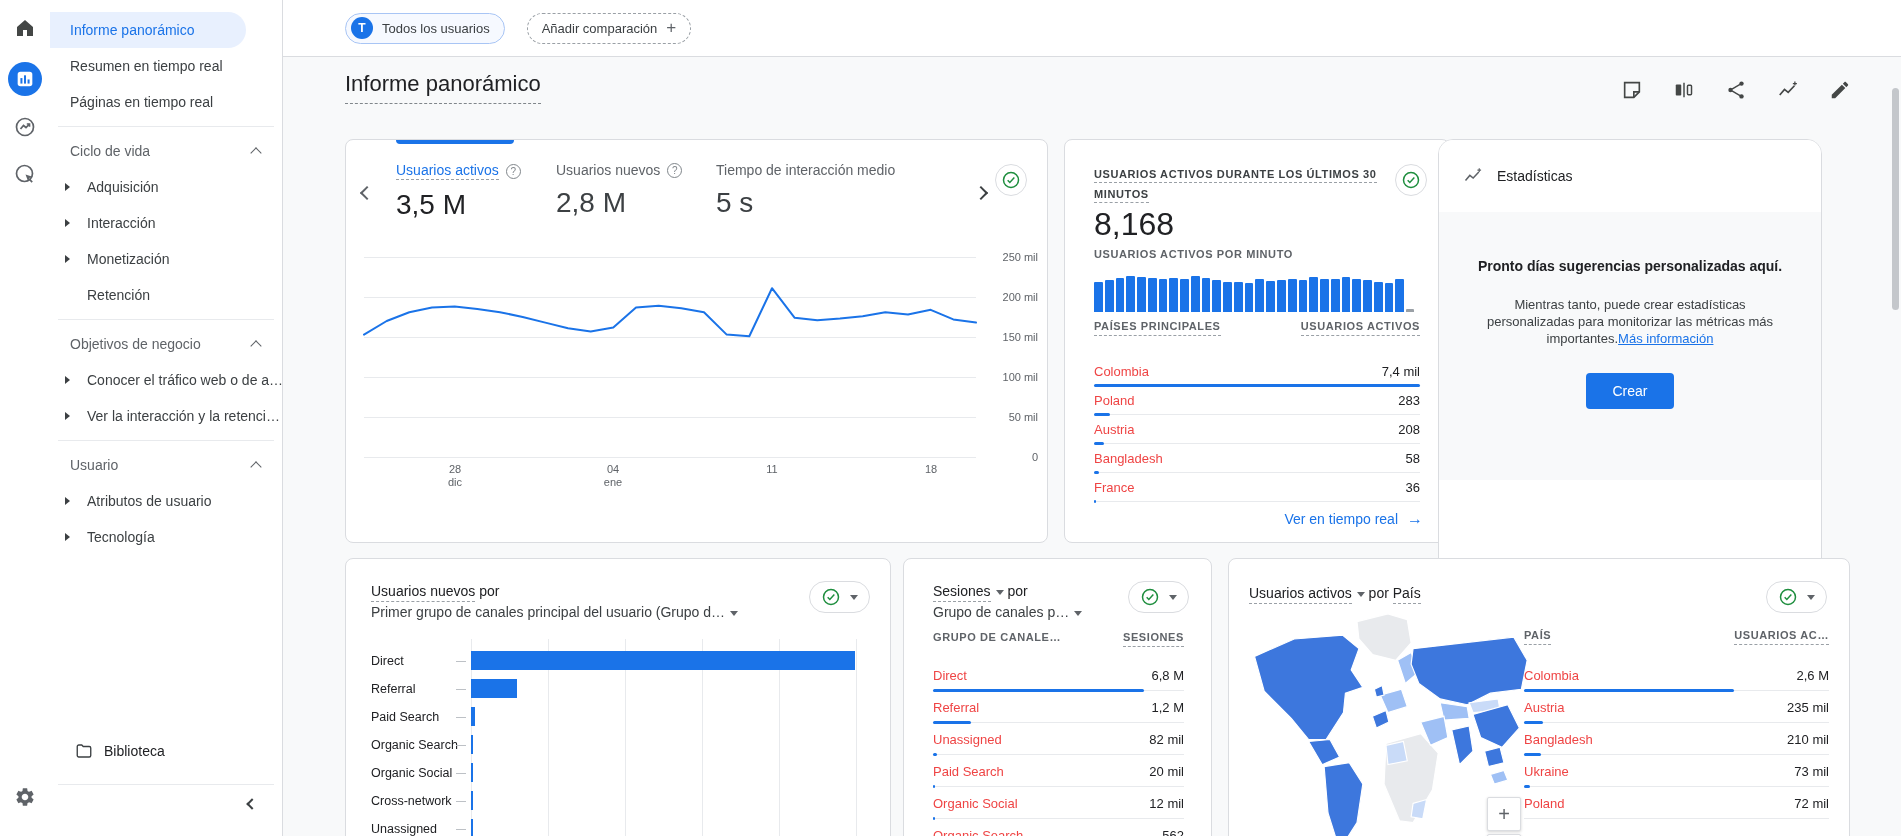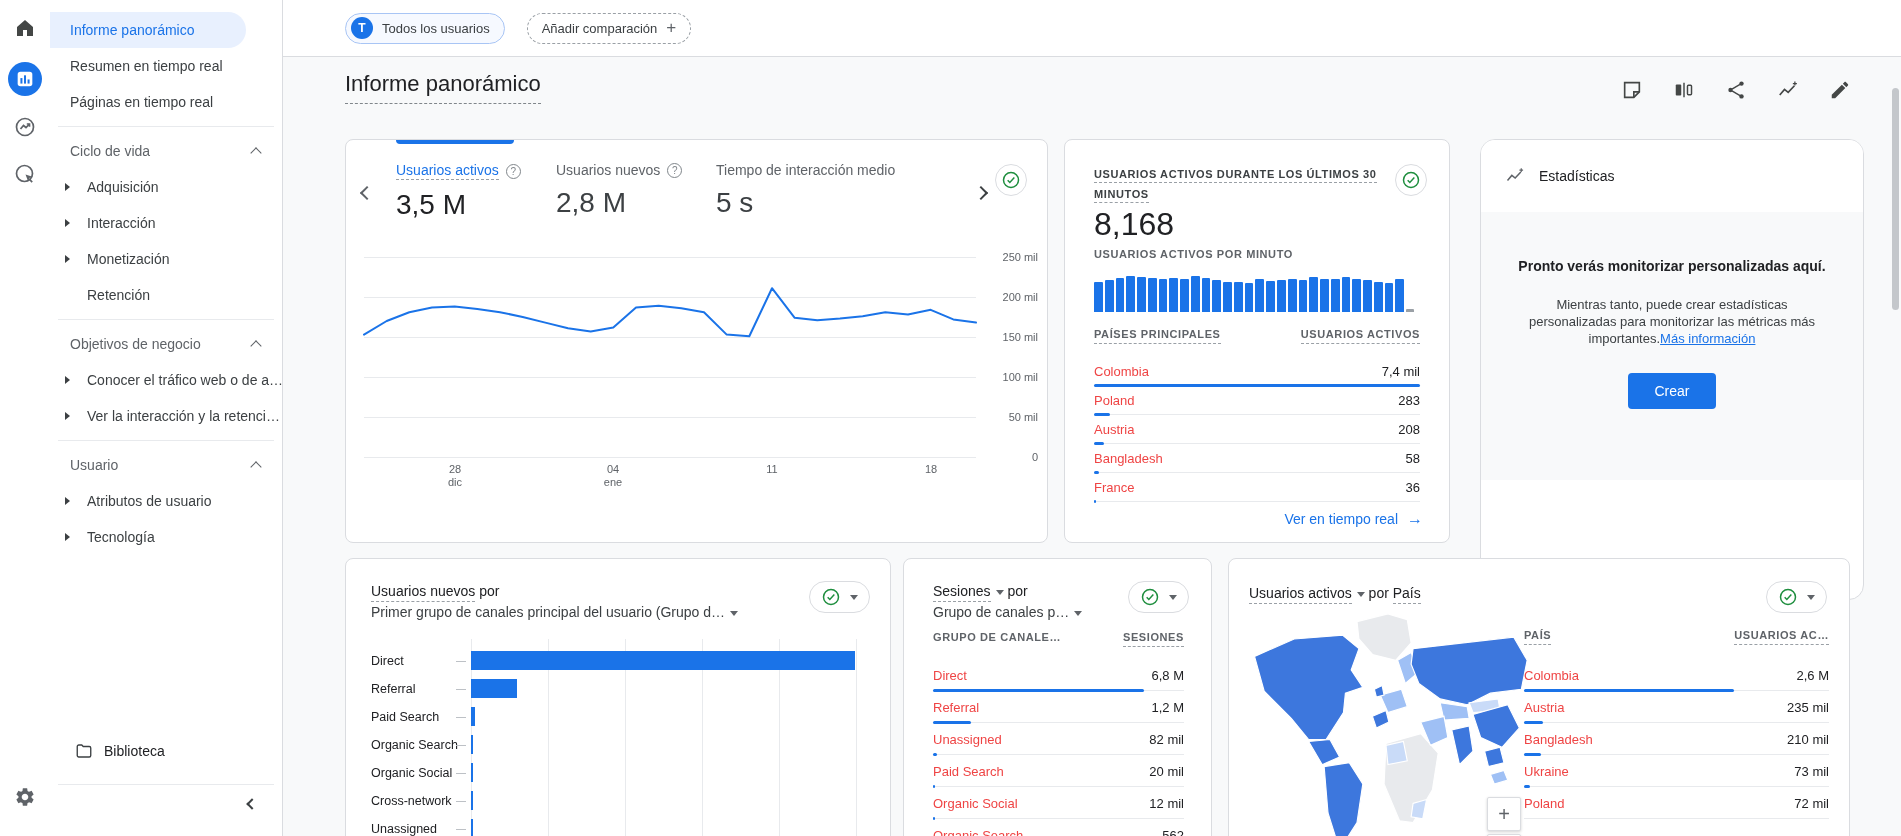--- a/index.html
+++ b/index.html
@@ -60,21 +60,21 @@
   
   .content { position:absolute; left:283px; top:57px; width:1618px; height:779px; background:#f8f9fa; overflow:hidden; }
   .title-row { position:absolute; left:62px; top:14px; right:50px; height:46px; }
   .page-title { display:inline-block; font-size:22px; color:#202124; border-bottom:1px dashed #80868b; padding-bottom:6px; }
   .toolbar { position:absolute; right:0; top:8px; display:flex; gap:30px; }
   .toolbar .tb-ic { cursor:pointer; }
 
   .card { position:absolute; background:#fff; border:1px solid #dadce0; border-radius:8px; overflow:hidden; }
   .card-overview { left:62px;  top:82px;  width:703px; height:404px; }
   .card-realtime { left:781px; top:82px;  width:386px; height:404px; }
-  .card-insights { left:1197px;top:82px;  width:384px; height:461px;border-radius:15px; }
+  .card-insights { left:1155px;top:82px;  width:384px; height:461px;border-radius:15px; }
   .card-newusers { left:62px;  top:501px; width:546px; height:360px; }
   .card-sessions { left:620px; top:501px; width:309px; height:360px; }
   .card-map      { left:945px; top:501px; width:622px; height:360px; }
 
   .check-ring { width:32px; height:32px; border:1px solid #dadce0; border-radius:50%; background:#fff;
                 display:flex; align-items:center; justify-content:center; cursor:pointer; }
   .pill { height:32px; border:1px solid #dadce0; border-radius:16px; background:#fff; display:flex;
           align-items:center; padding:0 11px; gap:9px; cursor:pointer; }
   .dashed { border-bottom:1px dashed #9aa0a6; padding-bottom:2px; }
   .card-link { position:absolute; right:26px; bottom:14px; font-size:14px; color:#1a73e8; font-weight:500;
@@ -109,21 +109,21 @@
   .rt-title span { border-bottom:1px dashed #9aa0a6; padding-bottom:2px; }
   .rt-value { position:absolute; left:29px; top:66px; font-size:32px; color:#202124; }
   .rt-sub { position:absolute; left:29px; top:108px; font-size:11px; letter-spacing:.6px; color:#5f6368; font-weight:bold; }
   .minute-bars { position:absolute; left:29px; top:134px; width:320px; height:38px; display:flex;
                  align-items:flex-end; gap:2px; }
   .mbar { flex:1 1 auto; background:#1a73e8; border-radius:1px 1px 0 0; }
   .mbar.stub { background:#9aa0a6; height:3px; flex:0 0 8px; }
   .t-head { position:absolute; left:29px; right:29px; display:flex; justify-content:space-between;
             font-size:11px; letter-spacing:.6px; color:#5f6368; font-weight:bold; }
   .t-head .dashed { padding-bottom:3px; }
-  .rt-head { top:188px;text-align:right; }
+  .rt-head { top:180px;text-align:right; }
   .t-rows { position:absolute; left:29px; right:29px; }
   .rt-rows { top:217px; }
   .t-row { position:relative; border-bottom:1px solid #e8eaed; }
   .rt-rows .t-row { height:29px; }
   .t-label { position:absolute; left:0; top:7px; font-size:13px; color:#ef4444; }
   .t-val { position:absolute; right:0; top:7px; font-size:13px; color:#202124; }
   .t-bar { position:absolute; left:0; bottom:-2px; height:3px; background:#1a73e8; border-radius:2px; max-width:100%; }
   .rt-check { position:absolute; right:22px; top:24px; }
 
   
@@ -495,21 +495,21 @@
 
   <section class="card card-insights">
     <div class="ins-head">
       <svg width="20" height="20" viewBox="0 0 24 24" fill="none" stroke="#5f6368" stroke-width="1.8">
           <path d="M3 17.5l5.2-6.2 4 3.2 6.8-7.2"></path>
           <path d="M19.5 2.8v4.4M17.3 5h4.4" stroke-width="1.4"></path>
         </svg>
       <span class="ins-title">Estadísticas</span>
     </div>
     <div class="ins-body">
-      <div class="ins-heading">Pronto verás monitorizar personalizadas aquí.</div>
+      <div class="ins-heading">Pronto días sugerencias personalizadas aquí.</div>
       <div class="ins-text">
         <span>Mientras tanto, puede crear estadísticas personalizadas para monitorizar las métricas más importantes.</span><span class="ins-link">Más información</span>
       </div>
       <div class="btn">Crear</div>
     </div>
     <div class="card-link">
       <span>Ver todas las estadísticas</span>
       <span class="arrow">→</span>
     </div>
   </section>

